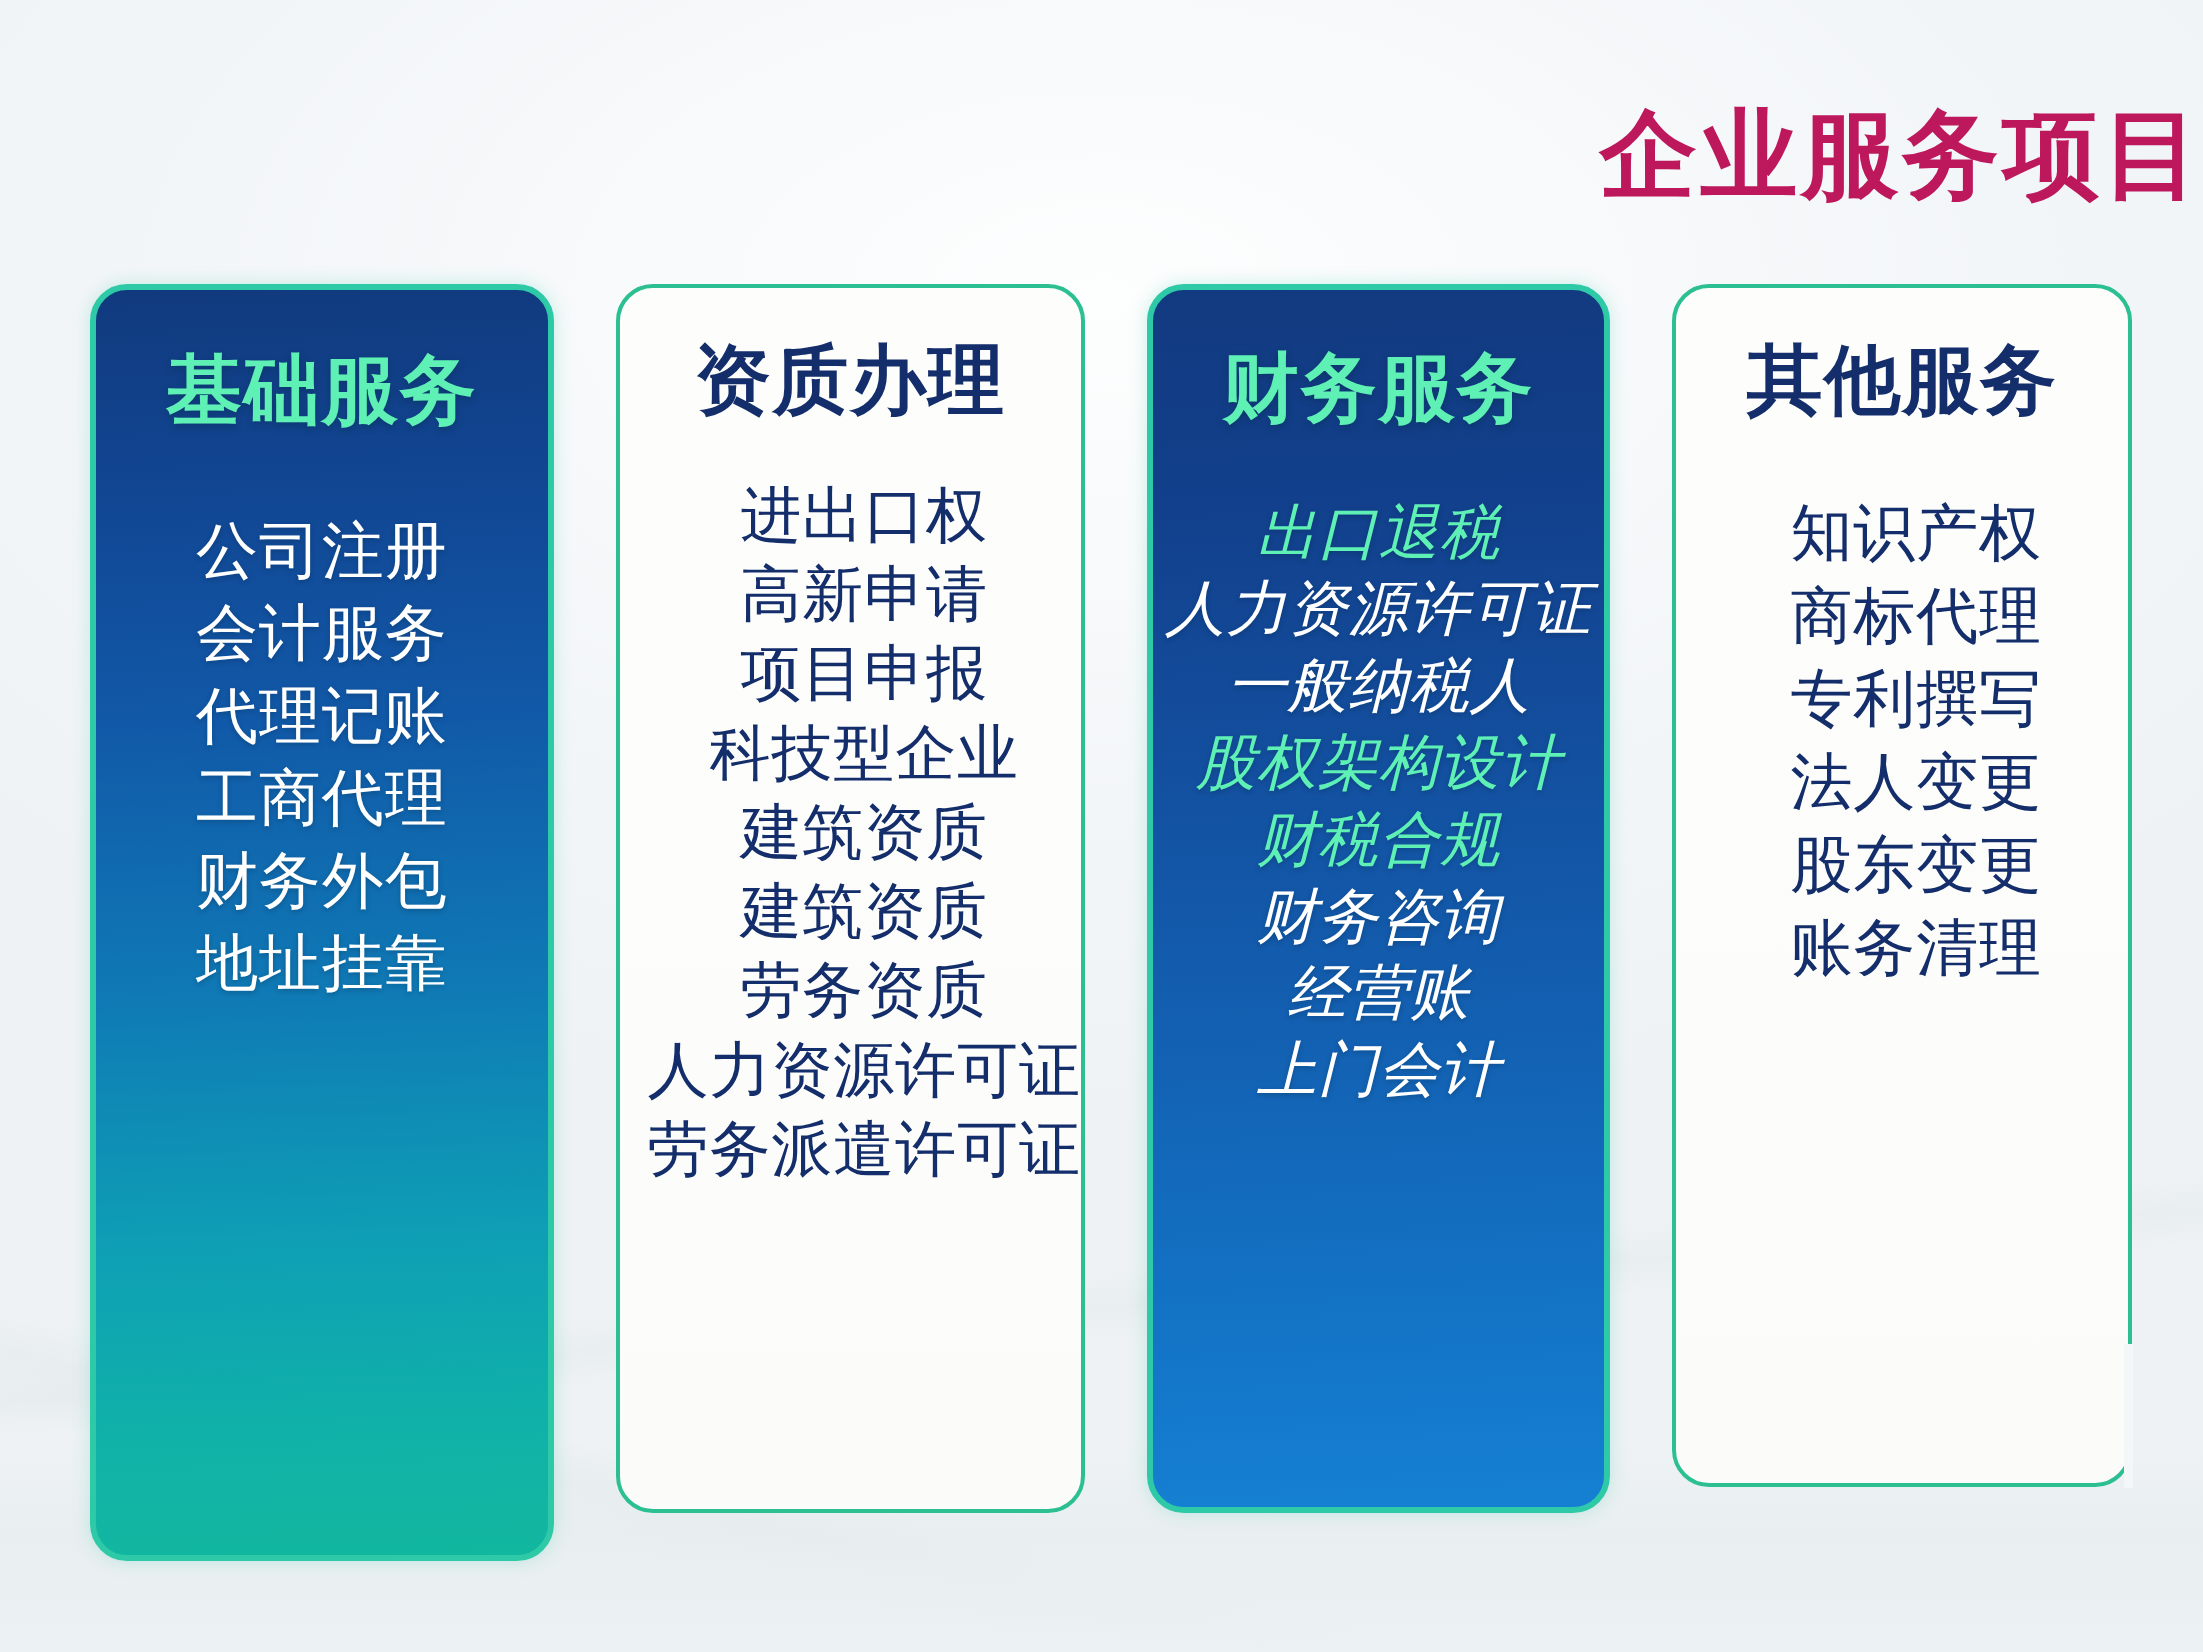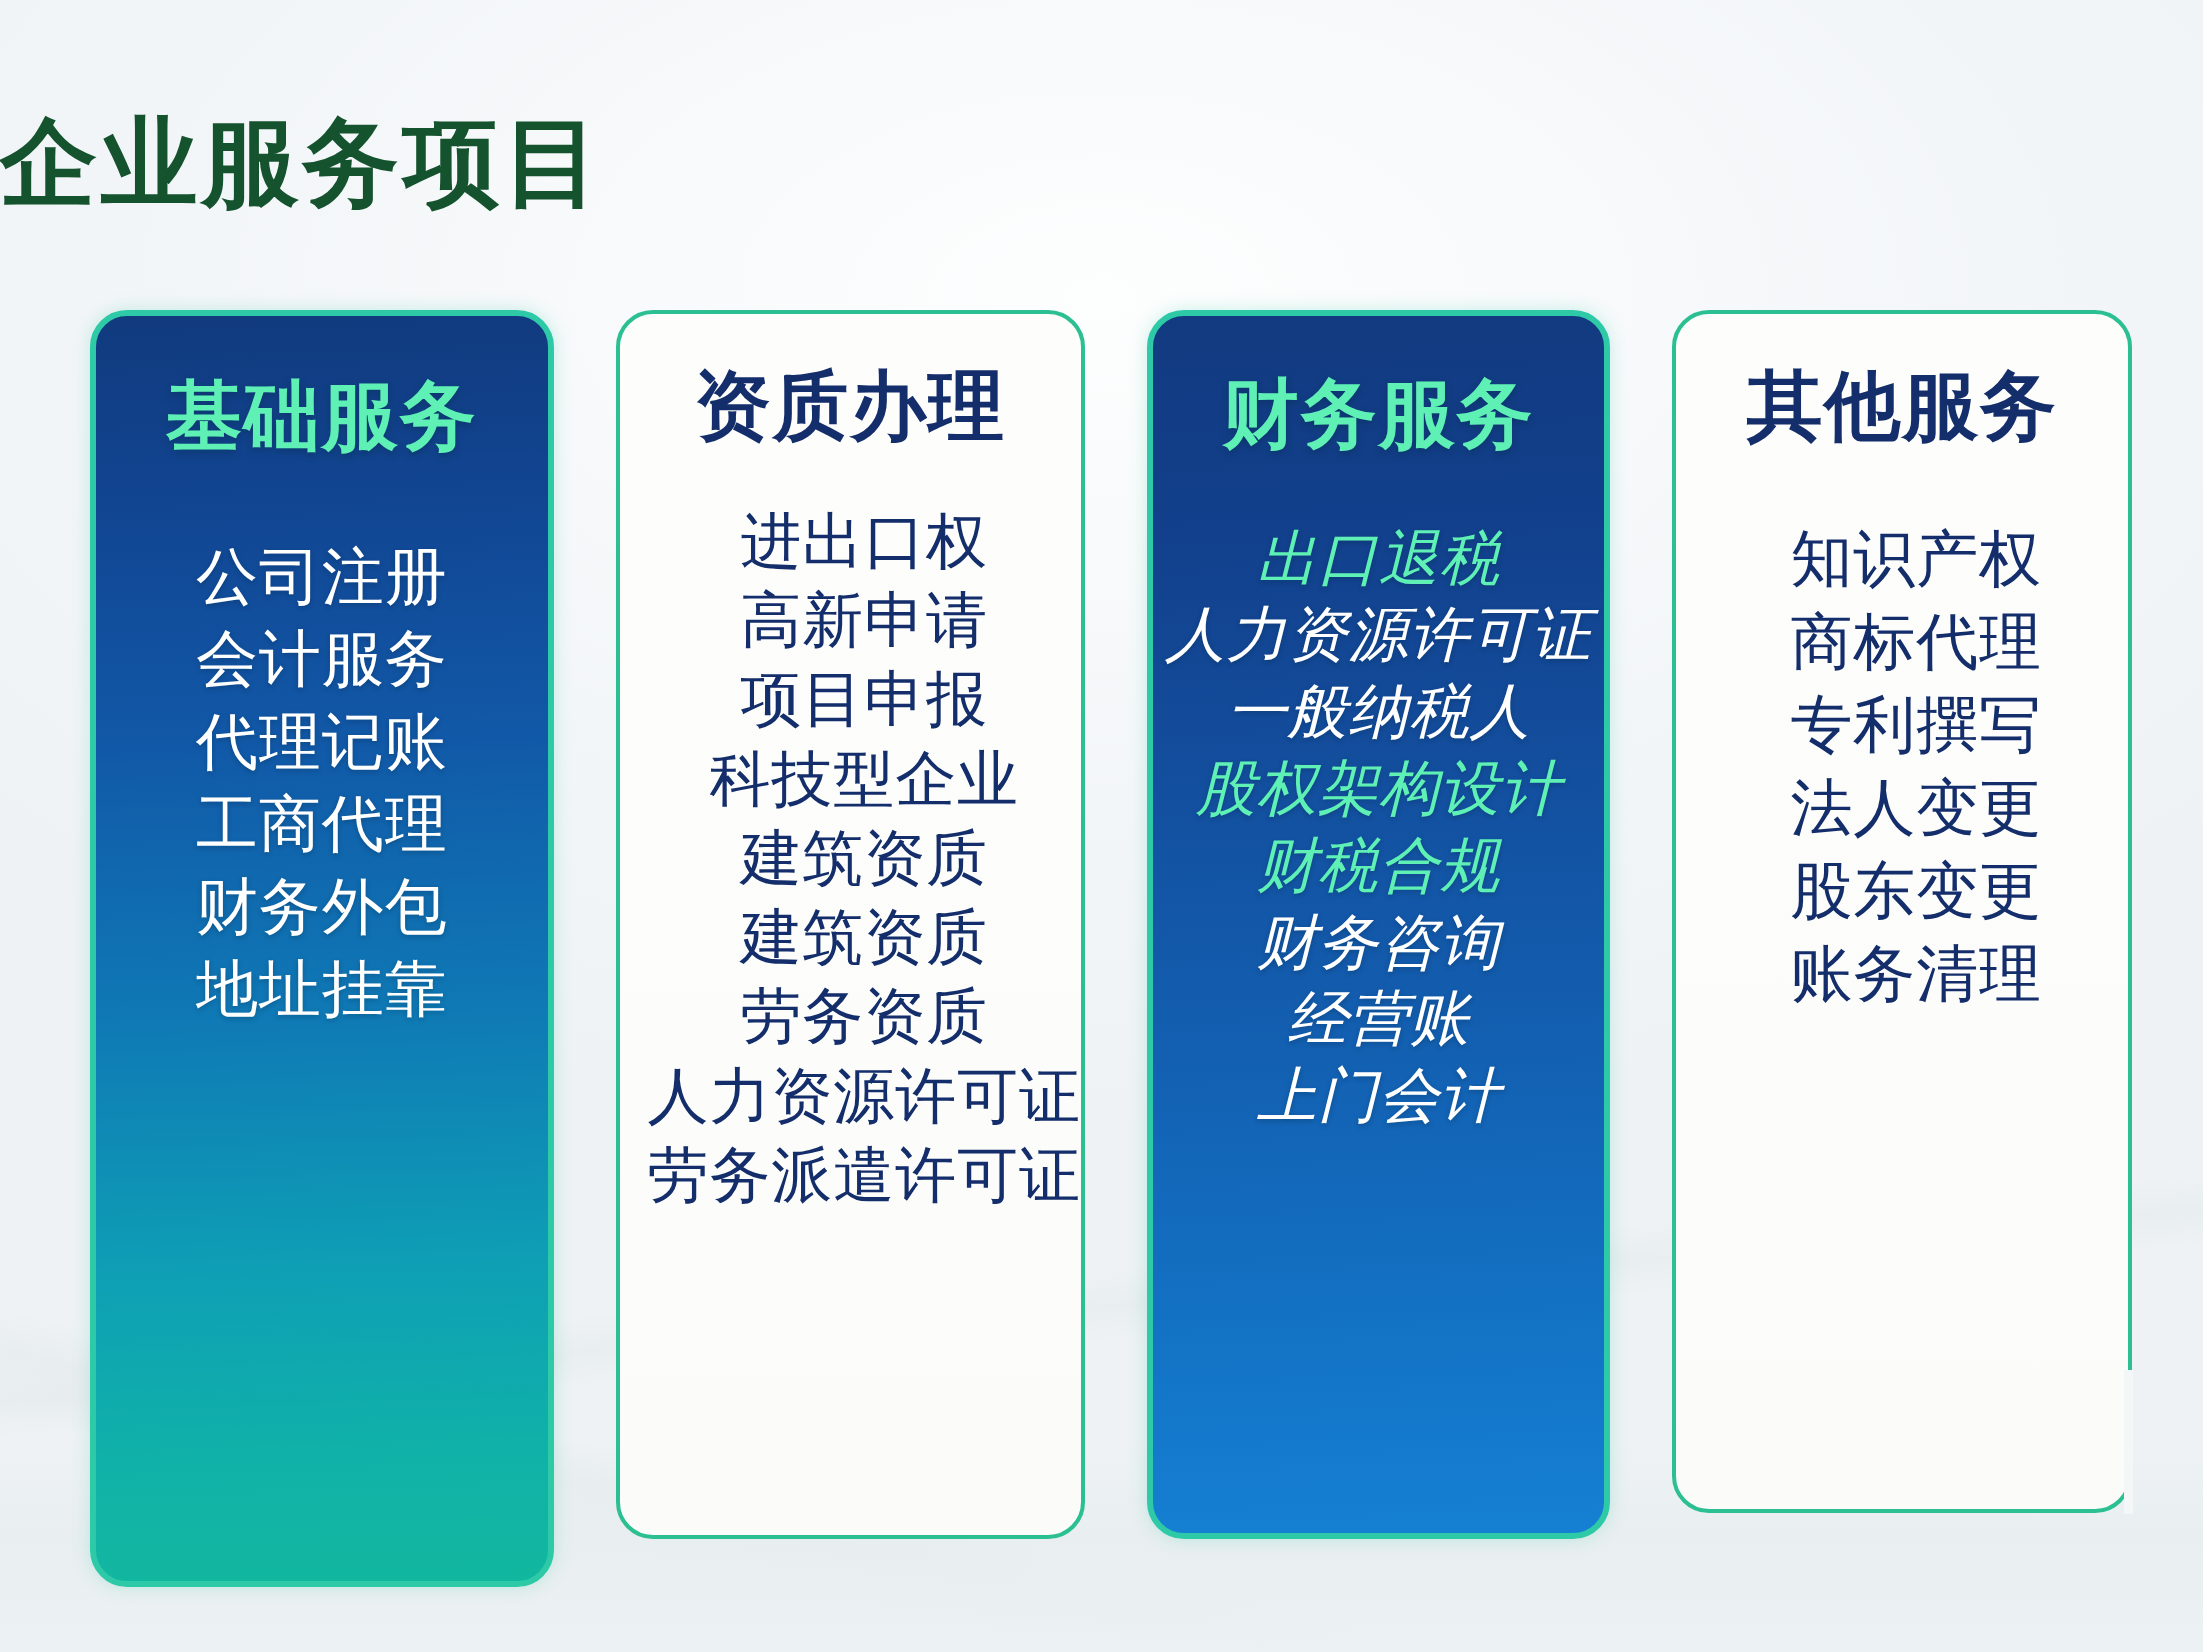--- a/index.html
+++ b/index.html
@@ -27,28 +27,28 @@
   #bg-texture::after {
     content: "";
     position: absolute;
     left: 0; right: 0; bottom: 0;
     height: 214px;
     background: linear-gradient(180deg, rgba(233,238,240,0) 0%, rgba(231,237,239,0.75) 45%, rgba(236,241,243,0.9) 100%);
   }
 
   #page-title {
     position: absolute;
-    top: 45px;
+    top: 37px;
     left: 0;
     width: 100%;
-    text-align: left;
+    text-align: right;
     font-size: 97px;
     font-weight: bold;
     letter-spacing: 3.7px;
-    color: #14532d;
+    color: #be185d;
     line-height: 1.1;
     z-index: 5;
   }
 
   #cards {
     position: absolute;
     top: 284px;
     left: 90px;
     width: 2042px;
     height: 1282px;
@@ -58,21 +58,20 @@
   }
 
   .card {
     flex: 1 1 0;
     border-radius: 37px;
     box-sizing: border-box;
     display: flex;
     flex-direction: column;
     align-items: center;
     position: relative;
-    margin-top: 26px;
   }
 
   
   .card.dark {
     border: 6.5px solid #2ec9a6;
     box-shadow: 0 0 17px rgba(46, 201, 166, 0.25);
   }
   .card.dark.grad-teal {
     background: linear-gradient(178deg,
       #113a7e 0%,

